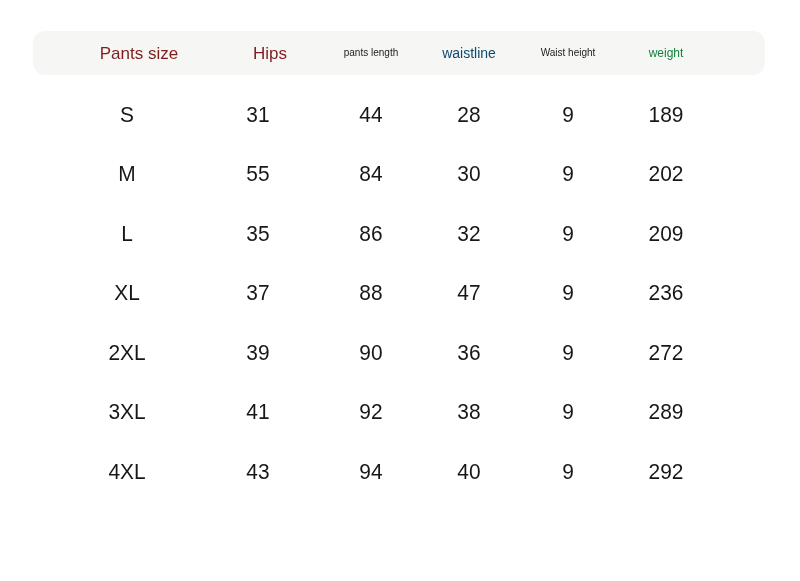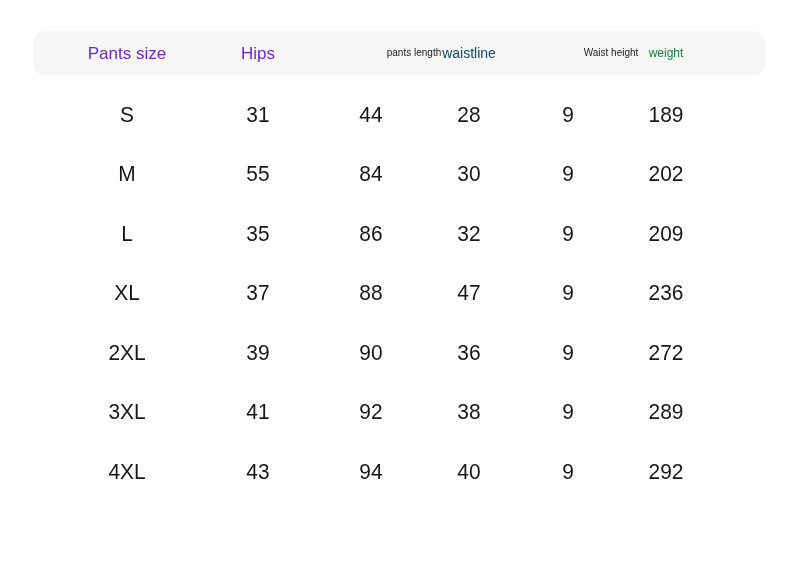--- a/index.html
+++ b/index.html
@@ -30,23 +30,23 @@
     transform:translate(-50%,-50%);
     white-space:nowrap;
     line-height:1;
   }
   .c1{left:127px;}
   .c2{left:258px;}
   .c3{left:371px;}
   .c4{left:469px;}
   .c5{left:568px;}
   .c6{left:666px;}
-  .hdr-lg{font-size:17px;color:#6d28d9;}
+  .hdr-lg{font-size:17px;color:#7f1d1d;margin-left:12px;}
   .hdr-md{font-size:14px;color:#0c4a6e;}
-  .hdr-sm{font-size:10px;color:#222222;margin-left:43px;}
+  .hdr-sm{font-size:10px;color:#222222;}
   .hdr-lg2{font-size:12px;color:#15803d;}
   .rows{position:absolute;top:85px;left:0;width:800px;}
   .row{position:relative;height:59.5px;width:800px;}
   .val{
     font-size:22px;color:#171717;
     transform:translate(-50%,-50%) scaleX(0.95);
   }
   .footnote{
     position:absolute;top:528px;left:0;width:800px;
     text-align:center;

